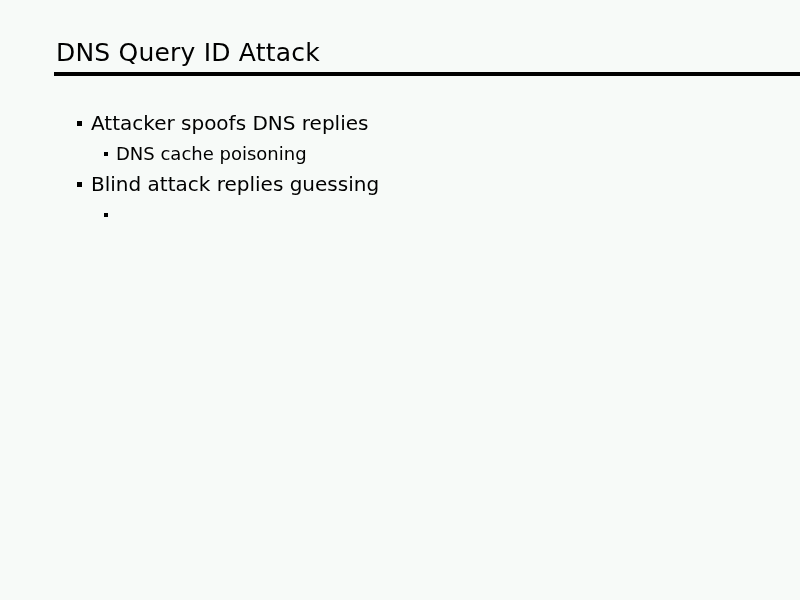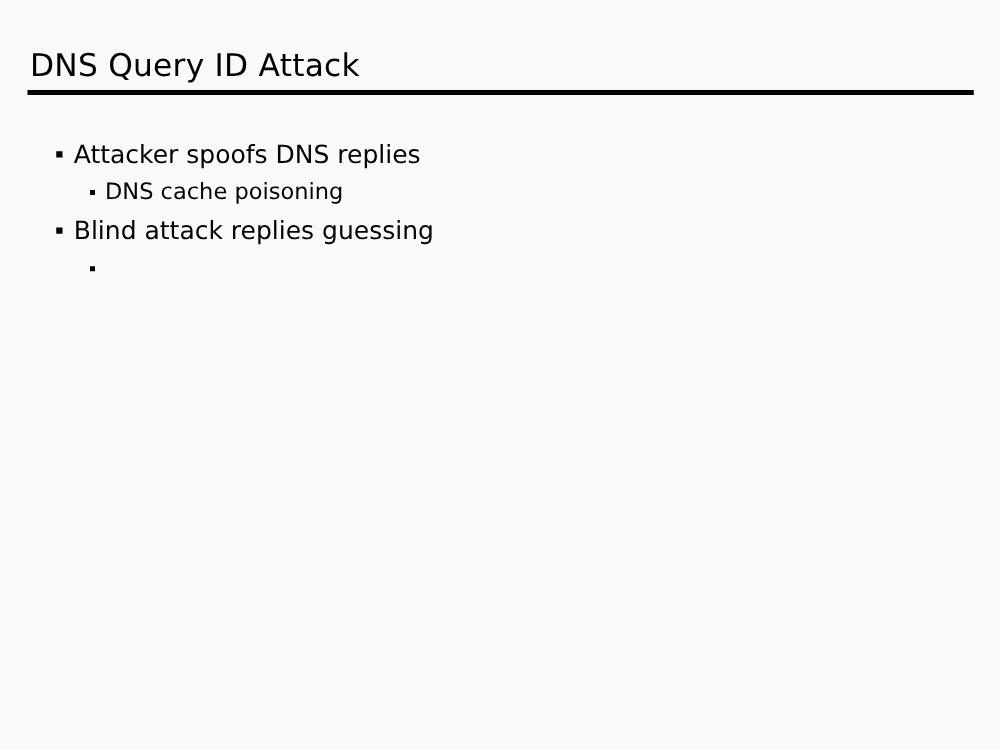--- a/index.html
+++ b/index.html
@@ -13,20 +13,21 @@
     font-family: "DejaVu Sans", sans-serif;
     color: #000000;
     overflow: hidden;
   }
 
   .slide {
     position: relative;
     width: 652px;
     height: 600px;
     box-sizing: border-box;
+    margin-left: 32px;
   }
 
   
   .slide-title {
     position: absolute;
     left: 24px;
     top: 38px;
     font-size: 25px;
     line-height: 30px;
     font-weight: 400;

